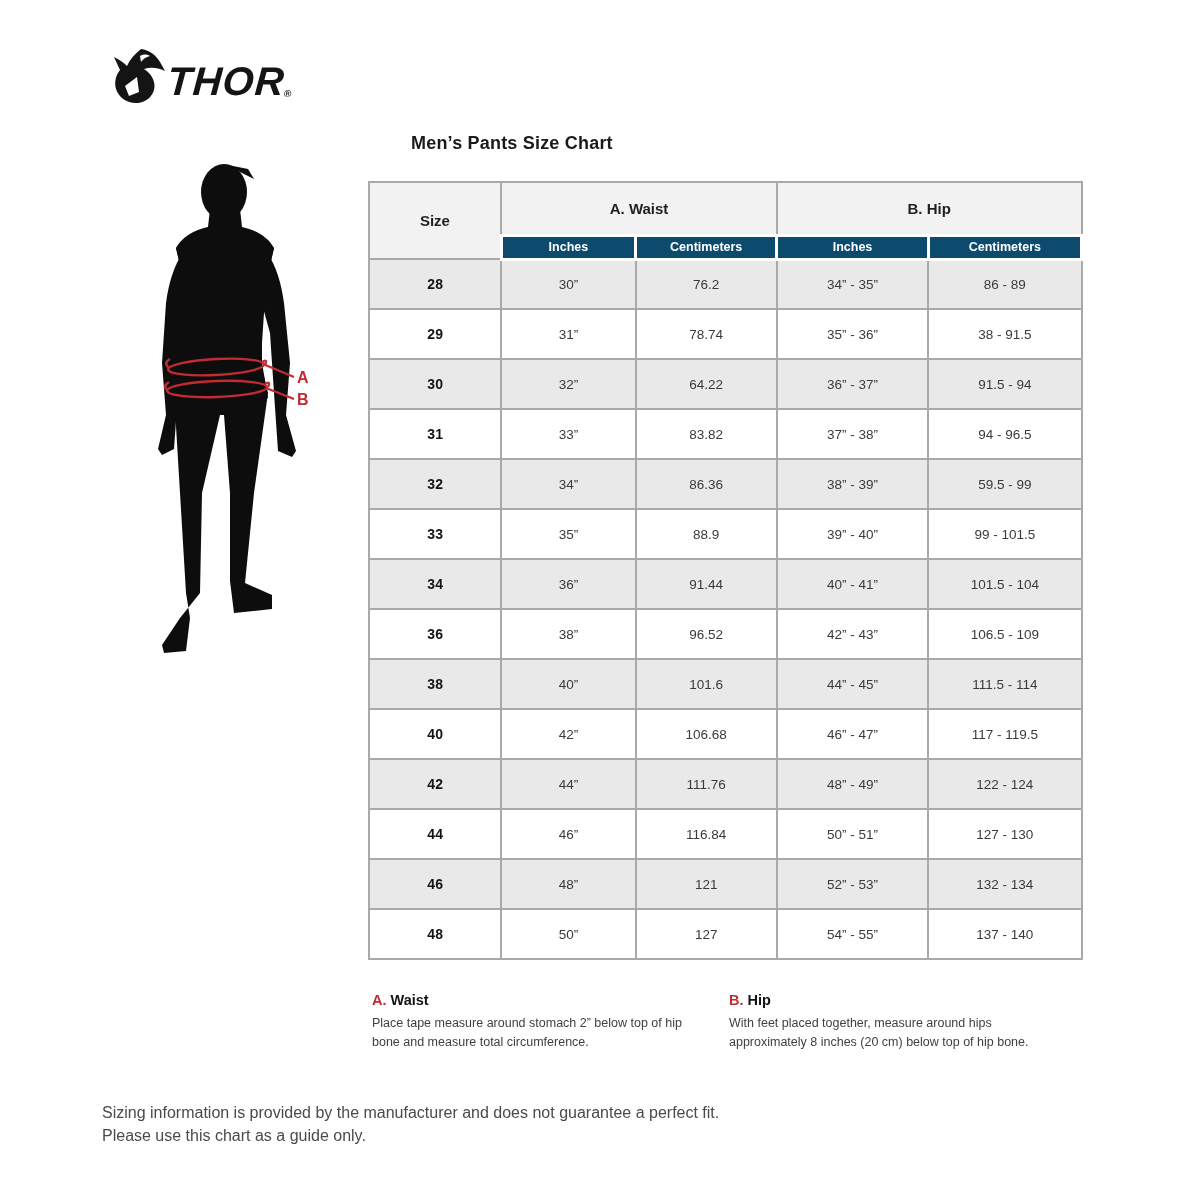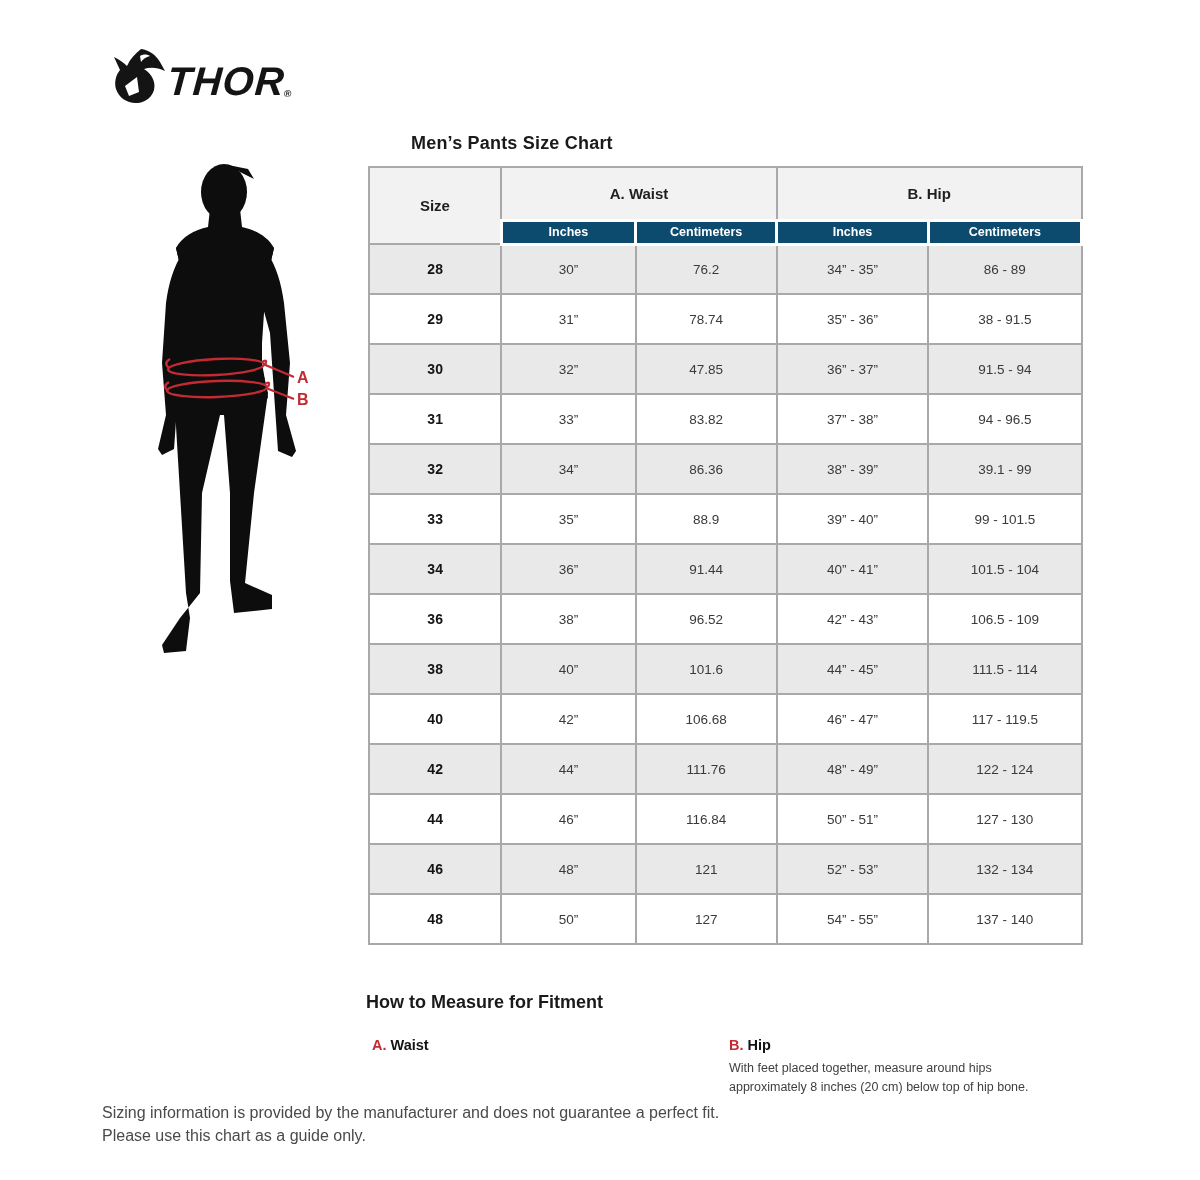--- a/index.html
+++ b/index.html
@@ -10,21 +10,21 @@
   
   .logo { position:absolute; left:110px; top:46px; width:185px; height:64px; }
 
   
   .figure { position:absolute; left:150px; top:163px; width:200px; height:500px; }
 
   
   .chart-title { position:absolute; left:366px; top:133px; font-size:18px; font-weight:bold; color:#1a1a1a; letter-spacing:.2px;margin-left:45px; }
 
   
-  .size-table { position:absolute; left:368px; top:166px; width:715px; border-collapse:collapse; table-layout:fixed; }
+  .size-table { position:absolute; left:368px; top:181px; width:715px; border-collapse:collapse; table-layout:fixed; }
   .size-table th, .size-table td { border:2px solid #a9a9a9; text-align:center; vertical-align:middle; }
   .size-table thead th.group { background:#f2f2f2; height:53px; font-size:15px; font-weight:bold; color:#1f1f1f; }
   .size-table thead th.size-head { background:#f2f2f2; font-size:15px; font-weight:bold; color:#1f1f1f; }
   .size-table thead tr.sub th { background:#0c4a6e; color:#ffffff; font-size:12.5px; font-weight:bold; height:24px; border:3px solid #ffffff; }
   .size-table tbody td { height:50px; font-size:13.5px; color:#3a3a3a; background:#ffffff; }
   .size-table tbody tr:nth-child(odd) td { background:#e9e9e9; }
   .size-table tbody td.size-col { font-weight:bold; color:#141414; font-size:14px;margin-top:8px; }
 
   
   .measure { position:absolute; left:366px; top:992px; width:720px; }
@@ -110,37 +110,37 @@
         <tr>
           <td class="size-col">29</td>
           <td>31”</td>
           <td>78.74</td>
           <td>35” - 36”</td>
           <td>38 - 91.5</td>
         </tr>
         <tr>
           <td class="size-col">30</td>
           <td>32”</td>
-          <td>47.85</td>
+          <td>64.22</td>
           <td>36” - 37”</td>
           <td>91.5 - 94</td>
         </tr>
         <tr>
           <td class="size-col">31</td>
           <td>33”</td>
           <td>83.82</td>
           <td>37” - 38”</td>
           <td>94 - 96.5</td>
         </tr>
         <tr>
           <td class="size-col">32</td>
           <td>34”</td>
           <td>86.36</td>
           <td>38” - 39”</td>
-          <td>39.1 - 99</td>
+          <td>59.5 - 99</td>
         </tr>
         <tr>
           <td class="size-col">33</td>
           <td>35”</td>
           <td>88.9</td>
           <td>39” - 40”</td>
           <td>99 - 101.5</td>
         </tr>
         <tr>
           <td class="size-col">34</td>
@@ -195,24 +195,24 @@
           <td class="size-col">48</td>
           <td>50”</td>
           <td>127</td>
           <td>54” - 55”</td>
           <td>137 - 140</td>
         </tr>
       </tbody>
   </table>
 
   <div class="measure">
-    <div class="measure-title">How to Measure for Fitment</div>
     <div class="measure-cols">
       <div class="m-item">
         <div class="m-head"><span class="m-letter">A.</span> <span>Waist</span></div>
+        <div class="m-text">Place tape measure around stomach 2” below top of hip bone and measure total circumference.</div>
       </div>
       <div class="m-item">
         <div class="m-head"><span class="m-letter">B.</span> <span>Hip</span></div>
         <div class="m-text">With feet placed together, measure around hips approximately 8 inches (20 cm) below top of hip bone.</div>
       </div>
     </div>
   </div>
 
   <div class="disclaimer">
     <div>Sizing information is provided by the manufacturer and does not guarantee a perfect fit.</div>

